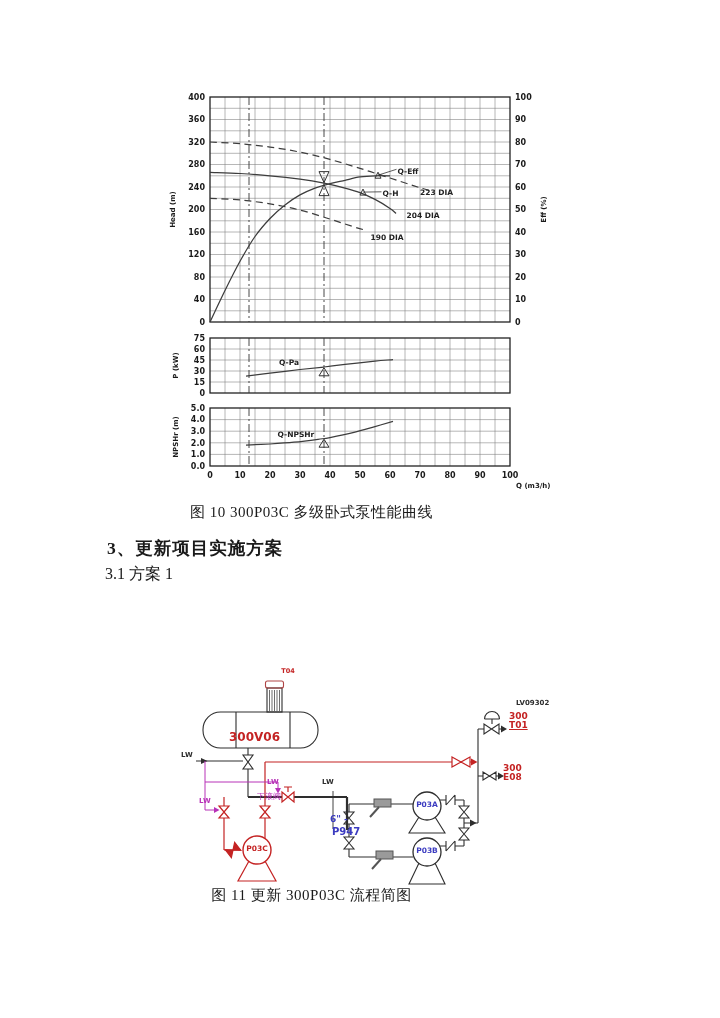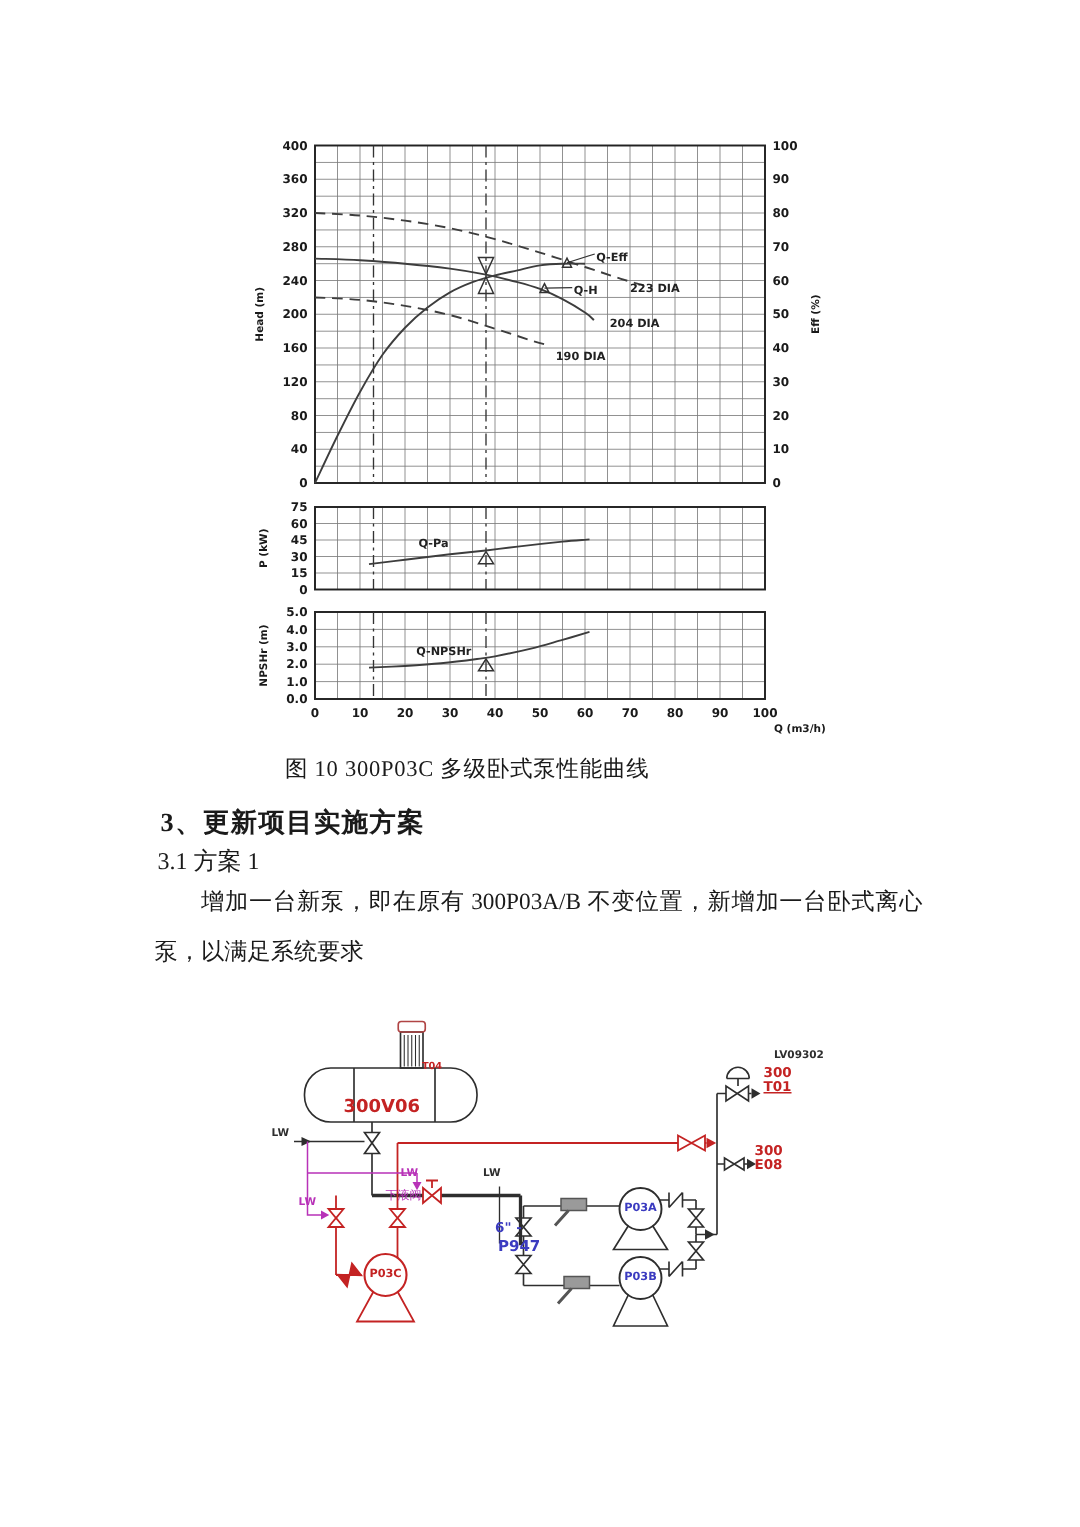--- a/index.html
+++ b/index.html
@@ -195,21 +195,20 @@
       <text x="420" y="478" class="tk" text-anchor="middle">70</text>
       <text x="450" y="478" class="tk" text-anchor="middle">80</text>
       <text x="480" y="478" class="tk" text-anchor="middle">90</text>
       <text x="510" y="478" class="tk" text-anchor="middle">100</text>
       <text x="516" y="488" class="tk2">Q (m3/h)</text>
     </svg>
   <div class="caption" style="top:503px;">图 10   300P03C  多级卧式泵性能曲线</div>
 
   <div class="heading">3、更新项目实施方案</div>
   <div class="subheading">3.1 方案 1</div>
-  <p class="para">增加一台新泵，即在原有 300P03A/B 不变位置，新增加一台卧式离心泵，以满足系统要求</p>
 
   <svg id="diagram-svg" viewBox="170 675 380 215">
 
     <g fill="none" stroke="#2e2e2e" stroke-width="1.1">
       <rect x="203" y="712" width="115" height="36" rx="17.5"></rect>
       <path d="M236,712 V748 M290,712 V748"></path>
       <rect x="267" y="688" width="15" height="24"></rect>
       <path d="M269.5,690 V711 M272,690 V711 M274.5,690 V711 M277,690 V711 M279.5,690 V711" stroke-width="0.7"></path>
       <rect x="265.5" y="681" width="18" height="7" rx="2" stroke="#b04444"></rect>
       <path d="M248,748 V755 M248,769 V797"></path>
@@ -270,21 +269,21 @@
 
     <g fill="none" stroke="#b832b8" stroke-width="1">
       <path d="M205,761 V782 H278 M205,782 V810 H214 M278,782 V788"></path>
     </g>
     <g fill="#b832b8">
       <path d="M214,807 L214,813 L219.5,810 Z"></path>
       <path d="M275,788 L281,788 L278,793.5 Z"></path>
     </g>
   </svg>
 
-  <span class="dl ctr" style="left:274px;top:711px;font-size:6.5px;color:#c42323;padding-left:28px;">T04</span>
+  <span class="dl ctr" style="left:274px;top:671px;font-size:6.5px;color:#c42323;padding-left:28px;">T04</span>
   <span class="dl" style="left:229px;top:731px;font-size:12px;color:#c42323;">300V06</span>
   <span class="dl" style="left:181px;top:752px;font-size:7px;color:#2e2e2e;">LW</span>
   <span class="dl" style="left:257px;top:753px;font-size:8px;color:#b832b8;font-weight:normal;margin-top:40px;">下液阀</span>
   <span class="dl" style="left:199px;top:798px;font-size:7px;color:#b832b8;">LW</span>
   <span class="dl" style="left:267px;top:779px;font-size:7px;color:#b832b8;">LW</span>
   <span class="dl" style="left:322px;top:779px;font-size:7px;color:#2e2e2e;">LW</span>
   <span class="dl ctr" style="left:257px;top:849px;font-size:7.5px;color:#c42323;">P03C</span>
   <span class="dl" style="left:330px;top:815px;font-size:9px;color:#3b3bc0;">6" -</span>
   <span class="dl" style="left:332px;top:827px;font-size:10px;color:#3b3bc0;">P947</span>
   <span class="dl ctr" style="left:427px;top:805px;font-size:7.5px;color:#3b3bc0;">P03A</span>
@@ -292,13 +291,14 @@
   <span class="dl" style="left:475px;top:700px;font-size:7px;color:#2e2e2e;margin-left:41px;">LV09302</span>
   <span class="dl" style="left:509px;top:712px;font-size:9px;color:#c42323;">
       <span style="display:block;">300</span>
       <span style="display:block;text-decoration:underline;">T01</span>
     </span>
   <span class="dl" style="left:503px;top:764px;font-size:9px;color:#c42323;">
       <span style="display:block;">300</span>
       <span style="display:block;">E08</span>
     </span>
 
+  <div class="caption" style="top:886px;">图 11   更新 300P03C 流程简图</div>
 </div>
 
 </body></html>

